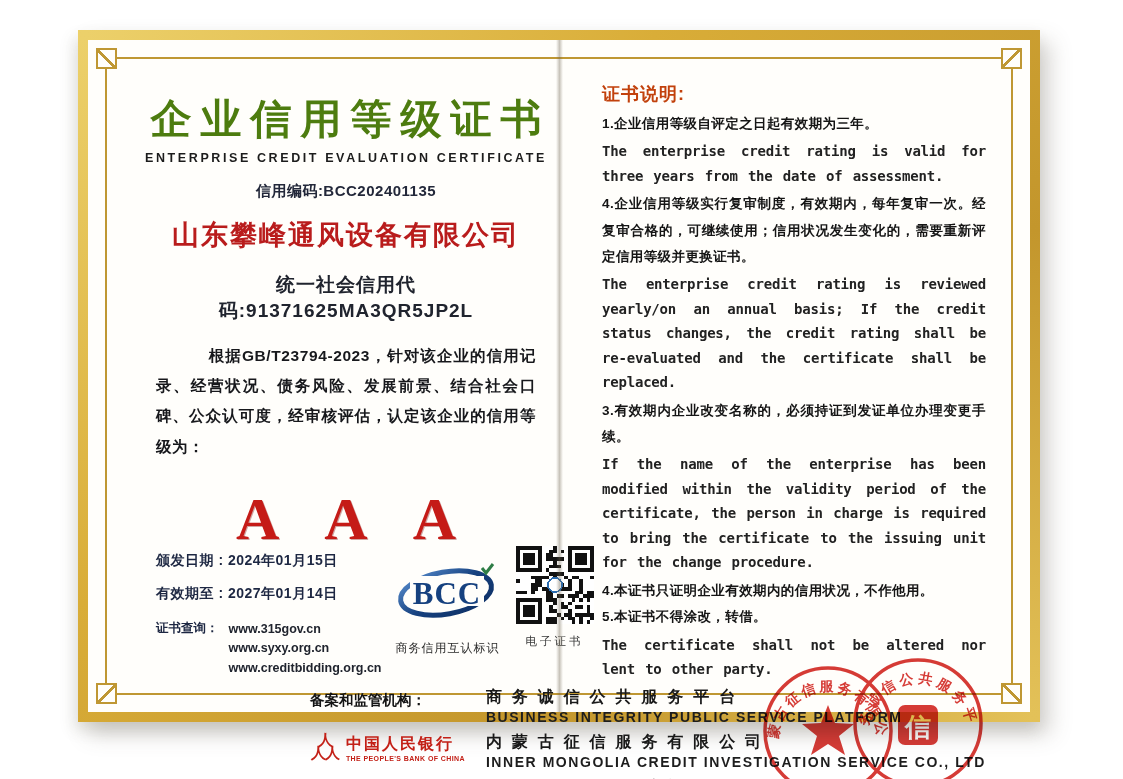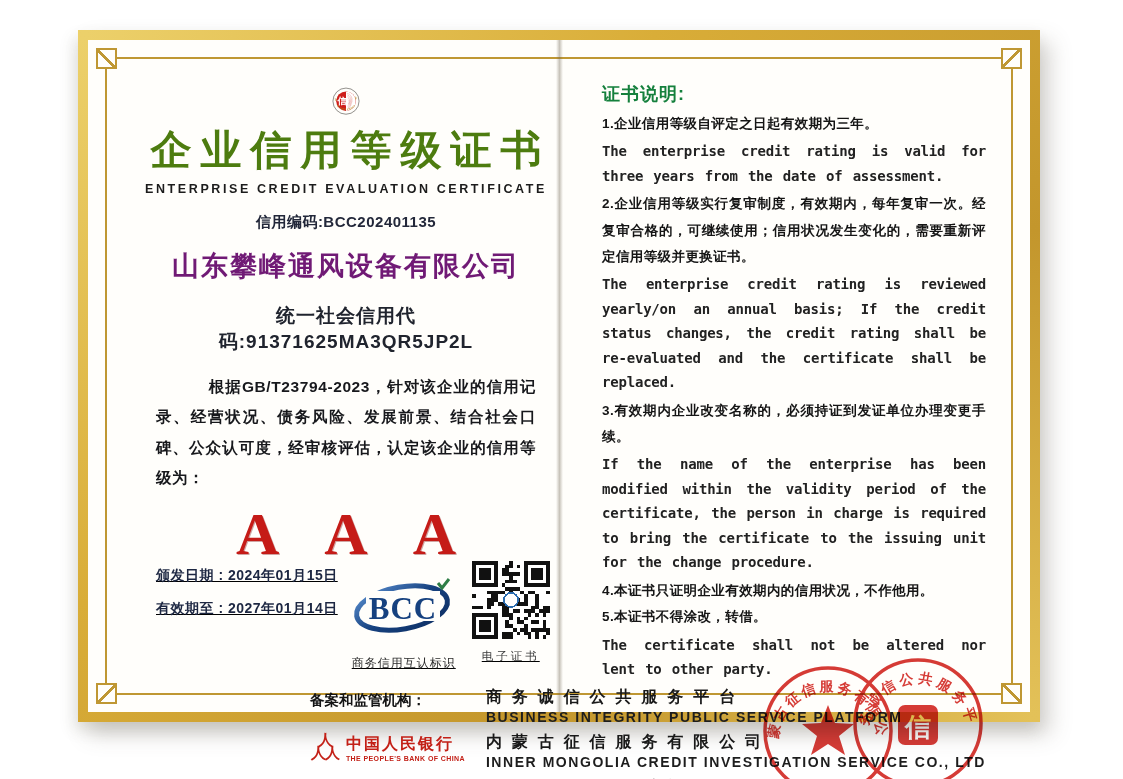--- a/index.html
+++ b/index.html
@@ -25,42 +25,42 @@
   .page { width:50%; height:100%; display:flex; flex-direction:column; }
   .page-left  { padding:14px 26px 8px 34px; align-items:center; text-align:center; }
   .page-right { padding:10px 16px 6px 40px; }
 
   
   .seal-logo { width:148px; height:148px; }
   .cert-title { margin-top:6px; font-family:"Liberation Serif","DejaVu Serif",serif;
     font-size:41px; font-weight:bold; color:#4d7c0f; letter-spacing:9px; white-space:nowrap; text-indent:9px; }
   .cert-sub { margin-top:4px; font-size:12.5px; font-weight:bold; color:#1c1c1c; letter-spacing:2.6px; white-space:nowrap;text-align:right; }
   .credit-code { margin-top:17px; font-size:15px; font-weight:bold; color:#23283a; letter-spacing:.5px; }
-  .company { margin-top:16px; font-size:27px; font-weight:bold; color:#701a75; letter-spacing:2px; white-space:nowrap; }
+  .company { margin-top:16px; font-size:27px; font-weight:bold; color:#b91c1c; letter-spacing:2px; white-space:nowrap; }
   .uscc { margin-top:19px; font-size:19px; font-weight:bold; color:#20242e; letter-spacing:1px; }
   .statement { margin-top:17px; width:100%; font-size:15.5px; font-weight:bold; color:#17181c;
     line-height:1.95; text-align:justify; text-indent:3.4em; letter-spacing:.6px; }
-  .rating { margin-top:8px; font-family:"Liberation Serif","DejaVu Serif",serif;
+  .rating { margin-top:24px; font-family:"Liberation Serif","DejaVu Serif",serif;
     font-size:60px; font-weight:bold; color:#c51b17; letter-spacing:45px; text-indent:45px; line-height:1.1;
     text-shadow:1px 1px 0 rgba(120,0,0,.35); }
-  .lp-bottom { margin-top:auto; width:100%; display:flex; align-items:flex-start;text-decoration:underline; }
+  .lp-bottom { margin-top:auto; width:100%; display:flex; align-items:flex-start; }
   .dates { text-align:left; }
   .date-line { font-size:14px; font-weight:bold; color:#1d2742; letter-spacing:.5px; margin-bottom:15px; white-space:nowrap; }
   .query { display:flex; margin-top:17px; }
   .query-label { font-size:12.5px; font-weight:bold; color:#1d2742; margin-right:10px; white-space:nowrap; }
   .query-urls { text-align:left; }
   .query-urls div { font-size:12.5px; font-weight:bold; color:#20242e; line-height:1.55; }
   .bcc-box { margin-left:14px; margin-top:8px; width:108px; text-align:center; }
   .bcc-cap { margin-top:14px; font-size:12px; color:#2a2a2a; letter-spacing:1px; white-space:nowrap; }
   .qr-box { margin-left:16px; margin-top:-6px; width:86px; text-align:center; }
   .qr-cap { margin-top:6px; font-size:11.5px; color:#3a3a3a; letter-spacing:3px; white-space:nowrap;
     font-family:"Liberation Serif","DejaVu Serif",serif; }
 
   
-  .rp-heading { font-size:18px; font-weight:bold; color:#15803d; letter-spacing:1px; margin-bottom:5px; }
+  .rp-heading { font-size:18px; font-weight:bold; color:#c2410c; letter-spacing:1px; margin-bottom:5px; }
   .rp-item-zh { font-size:13.5px; font-weight:bold; color:#151515; line-height:1.95; text-align:justify; letter-spacing:.4px; }
   .rp-item-en { font-family:"DejaVu Sans Mono","Liberation Mono",monospace; font-size:14px; font-weight:bold;
     color:#222; line-height:1.75; text-align:justify; letter-spacing:-.2px; word-spacing:2px; margin:2px 0 3px 0; }
   .rp-footer { margin-top:auto; position:relative; display:flex; align-items:flex-start; padding-bottom:2px;justify-content:flex-end; }
   .rp-f-left { width:176px; flex:none; }
   .rp-f-label { font-size:14.5px; font-weight:bold; color:#141414; margin-top:6px; margin-bottom:22px; white-space:nowrap; }
   .pboc { display:flex; align-items:center; }
   .pboc-txt { margin-left:6px; }
   .pboc-zh { font-family:"Liberation Serif","DejaVu Serif",serif; font-size:16px; font-weight:bold; color:#c32017; letter-spacing:2px; white-space:nowrap; }
   .pboc-en { font-size:7px; font-weight:bold; color:#c32017; letter-spacing:.4px; white-space:nowrap; }
@@ -119,20 +119,28 @@
       <div class="credit-code">信用编码:BCC202401135</div>
       <div class="company">山东攀峰通风设备有限公司</div>
       <div class="uscc">统一社会信用代码:91371625MA3QR5JP2L</div>
       <div class="statement">根据GB/T23794-2023，针对该企业的信用记录、经营状况、债务风险、发展前景、结合社会口碑、公众认可度，经审核评估，认定该企业的信用等级为：</div>
       <div class="rating">AAA</div>
 
       <div class="lp-bottom">
         <div class="dates">
           <div class="date-line">颁发日期 : 2024年01月15日</div>
           <div class="date-line">有效期至 : 2027年01月14日</div>
+          <div class="query">
+            <div class="query-label">证书查询：</div>
+            <div class="query-urls">
+              <div>www.315gov.cn</div>
+              <div>www.syxy.org.cn</div>
+              <div>www.creditbidding.org.cn</div>
+            </div>
+          </div>
         </div>
 
         <div class="bcc-box">
           <svg width="104" height="62" viewBox="0 0 104 62">
             <defs>
               <linearGradient id="bccg" x1="0" y1="0" x2="1" y2="1">
                 <stop offset="0" stop-color="#5a8fd0"></stop>
                   <stop offset=".5" stop-color="#16417f"></stop>
                   <stop offset="1" stop-color="#0e2f63"></stop>
               </linearGradient>
@@ -275,21 +283,21 @@
         </div>
       </div>
     </div>
 
     <div class="page page-right">
       <div class="rp-heading">证书说明:</div>
 
       <div>
         <div class="rp-item-zh">1.企业信用等级自评定之日起有效期为三年。</div>
         <div class="rp-item-en">The enterprise credit rating is valid for three years from the date of assessment.</div>
-        <div class="rp-item-zh">2.企业信用等级实行复审制度，有效期内，每年复审一次。经复审合格的，可继续使用；信用状况发生变化的，需要重新评定信用等级并更换证书。</div>
+        <div class="rp-item-zh">4.企业信用等级实行复审制度，有效期内，每年复审一次。经复审合格的，可继续使用；信用状况发生变化的，需要重新评定信用等级并更换证书。</div>
         <div class="rp-item-en">The enterprise credit rating is reviewed yearly/on an annual basis; If the credit status changes, the credit rating shall be re-evaluated and the certificate shall be replaced.</div>
         <div class="rp-item-zh">3.有效期内企业改变名称的，必须持证到发证单位办理变更手续。</div>
         <div class="rp-item-en">If the name of the enterprise has been modified within the validity period of the certificate, the person in charge is required to bring the certificate to the issuing unit for the change procedure.</div>
         <div class="rp-item-zh">4.本证书只证明企业有效期内的信用状况，不作他用。</div>
         <div class="rp-item-zh">5.本证书不得涂改，转借。</div>
         <div class="rp-item-en">The certificate shall not be altered nor lent to other party.</div>
       </div>
 
       <div class="rp-footer">
         <div class="rp-f-left">

